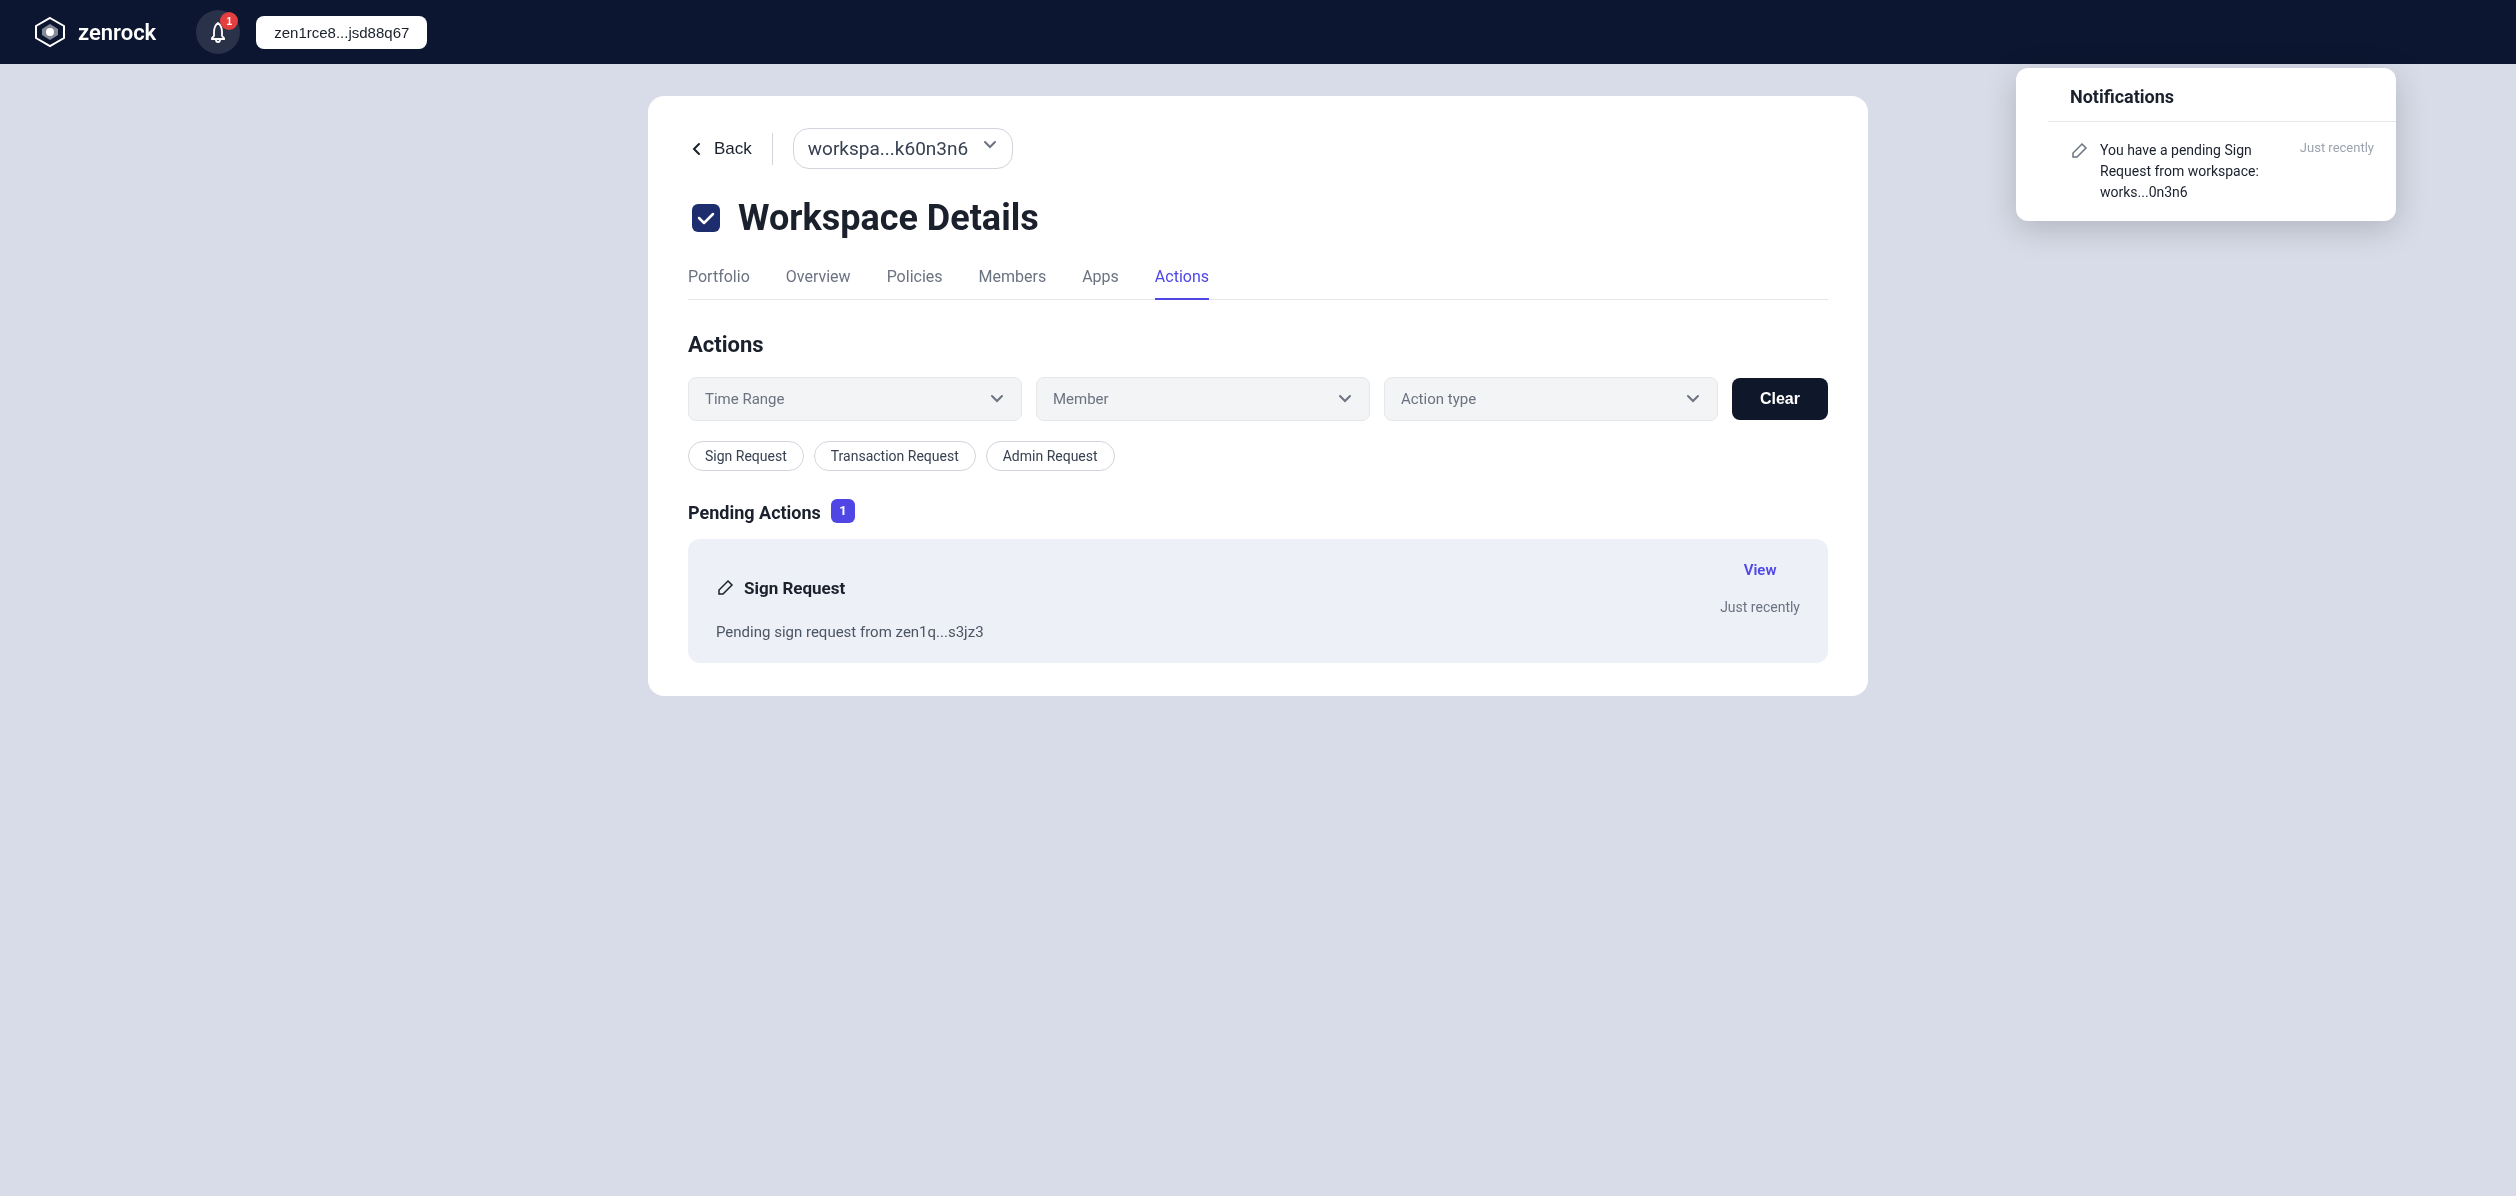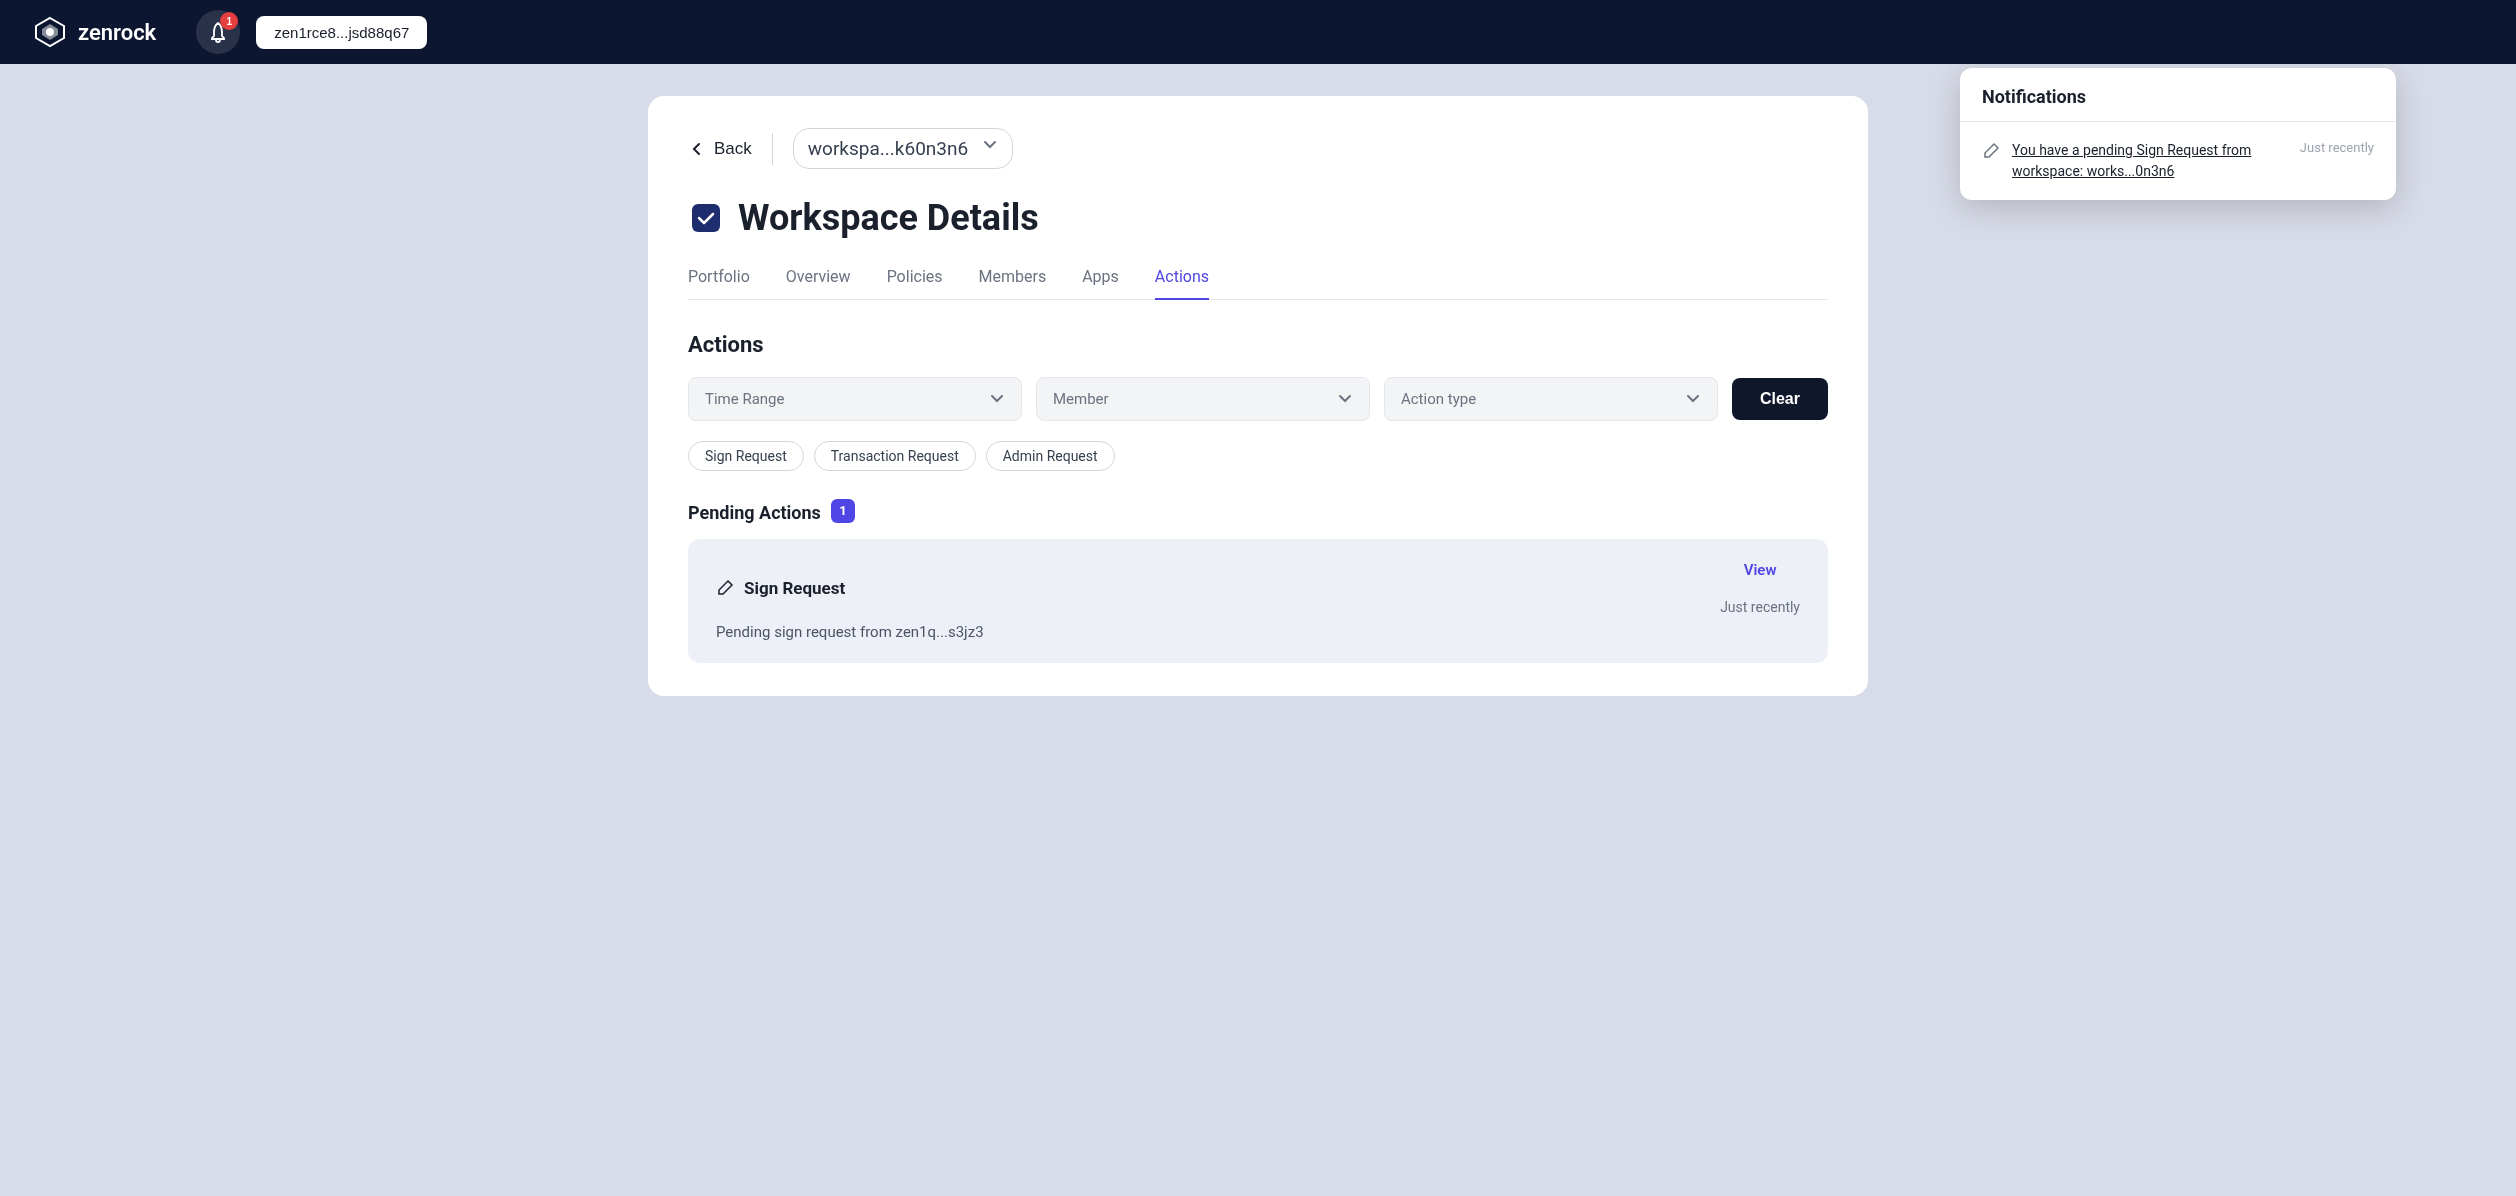--- a/index.html
+++ b/index.html
@@ -301,26 +301,27 @@
     .action-card-desc {
       font-size: 15px;
       color: #4b5563;
     }
 
     
     .notif-dropdown {
       position: absolute;
       top: 68px;
       right: 120px;
-      width: 436px;
+      width: 380px;
       background: white;
       border-radius: 12px;
       box-shadow: 0 8px 32px rgba(0,0,0,0.18);
       z-index: 100;
       overflow: hidden;
+      padding-left: 32px;
     }
     .notif-header {
       padding: 18px 22px 14px;
       font-size: 18px;
       font-weight: 700;
       color: #1a202c;
       border-bottom: 1.5px solid #e5e7eb;
     }
     .notif-item {
       display: flex;
@@ -331,21 +332,20 @@
     .notif-icon {
       margin-top: 2px;
       color: #6b7280;
       flex-shrink: 0;
     }
     .notif-text {
       flex: 1;
       font-size: 14px;
       color: #1a202c;
       line-height: 1.5;
-      text-decoration: underline;
     }
     .notif-time {
       font-size: 13px;
       color: #9ca3af;
       white-space: nowrap;
     }
 
     
     .chevron-down {
       width: 16px;

